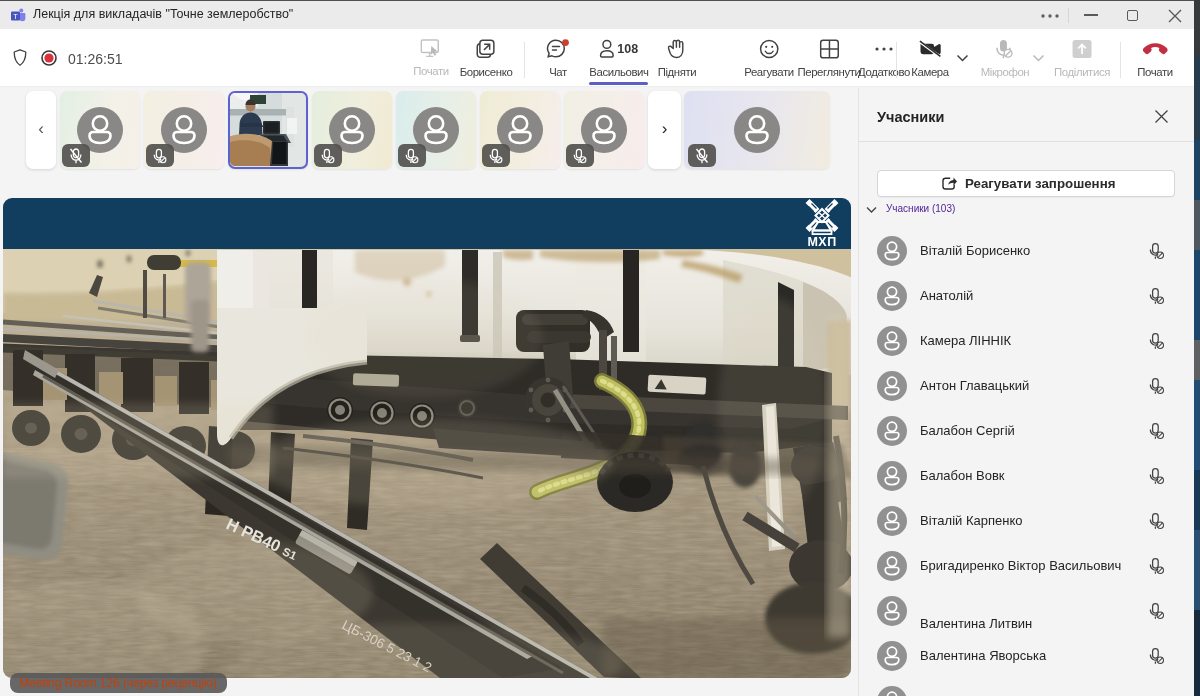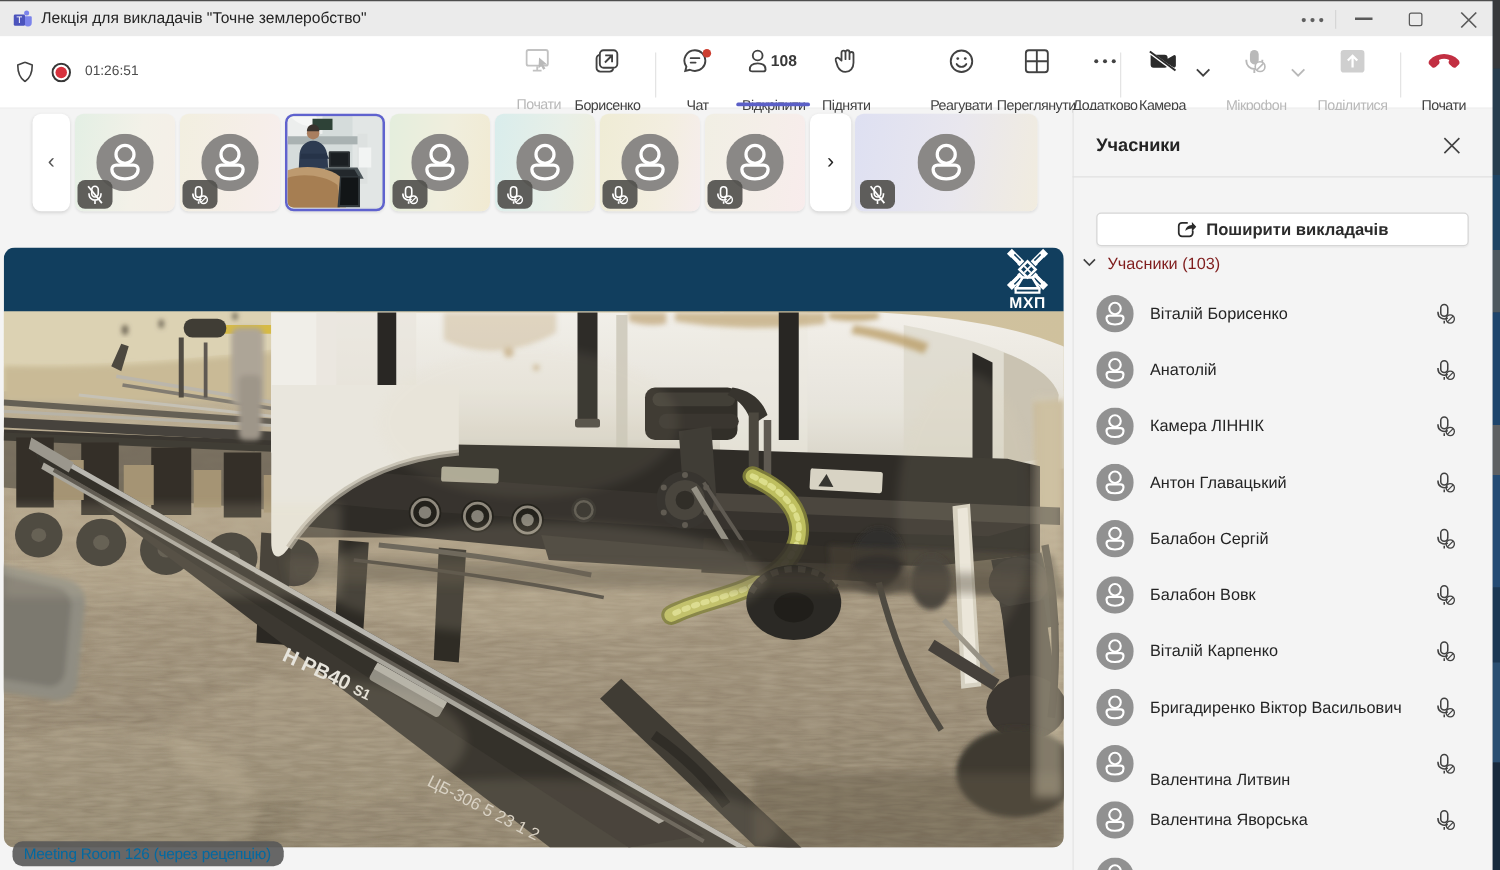--- a/index.html
+++ b/index.html
@@ -3,34 +3,34 @@
 <style>
 *{margin:0;padding:0;box-sizing:border-box}
 html,body{width:1200px;height:696px;overflow:hidden;font-family:"Liberation Sans",sans-serif;background:#f4f4f4;position:relative}
 .abs{position:absolute}
 
 #titlebar{left:0;top:0;width:1200px;height:29px;background:#ebebeb;border-top:1px solid #4e4e4e}
 #title{left:33px;top:7px;font-size:12.5px;color:#242424}
 
 #toolbar{left:0;top:29px;width:1200px;height:58px;background:#fff;border-bottom:1px solid #ececec}
 .tb{position:absolute;top:39px;text-align:center;transform:translateX(-50%)}
-.tb .lb{display:block;font-size:11.4px;letter-spacing:-.4px;color:#424242;margin-top:15px;white-space:nowrap}
+.tb .lb{display:block;font-size:11.4px;letter-spacing:-.4px;color:#424242;margin-top:3px;white-space:nowrap}
 .tb .lb.dis{color:#b8b8b8}
 .tdiv{position:absolute;top:42px;width:1px;height:36px;background:#e4e4e4}
 
 .thumb{position:absolute;top:91px;height:78px;border-radius:7px;box-shadow:0 1px 2px rgba(0,0,0,.08)}
 .navcard{position:absolute;top:91px;height:78px;background:#fff;border-radius:7px;box-shadow:0 1px 3px rgba(0,0,0,.13);color:#555;text-align:center;font-size:17px;line-height:76px;font-family:"Liberation Sans",sans-serif}
 .badge{position:absolute;left:2px;bottom:2px;width:28px;height:23px;border-radius:6px;background:rgba(83,81,78,.92);display:flex;align-items:center;justify-content:center}
 .av{position:absolute;left:50%;top:39px;transform:translate(-50%,-50%)}
 
 #panel{left:858px;top:88px;width:336px;height:608px;background:#f4f4f4;border-left:1px solid #e3e3e3}
 .pname{position:absolute;left:920px;font-size:13px;color:#242424;white-space:nowrap}
 
 #darkstrip{left:1194px;top:0;width:6px;height:696px}
-#mroom{left:10px;top:673px;height:20px;background:rgba(88,88,88,.9);border-radius:8px;color:#0369a1;font-size:12.3px;line-height:20px;padding:0 10px 0 9px;letter-spacing:-.2px}
+#mroom{left:10px;top:673px;height:20px;background:rgba(88,88,88,.9);border-radius:8px;color:#c2410c;font-size:12.3px;line-height:20px;padding:0 10px 0 9px;letter-spacing:-.2px}
 </style></head>
 <body>
 
 <div class="abs" id="titlebar"></div>
 <svg class="abs" style="left:10px;top:7px" width="16" height="16" viewBox="0 0 16 16">
  <circle cx="11.3" cy="3.4" r="2" fill="#7b83eb"></circle>
  <path d="M9.4 6h5.2c.4 0 .8.4.8.8v4.4a3 3 0 0 1-3 3h-.1a3 3 0 0 1-2.9-3z" fill="#7b83eb"></path>
  <rect x="1" y="4.6" width="9" height="9" rx="1.1" fill="#4b53bc"></rect>
  <text x="5.5" y="11.6" font-size="7.5" fill="#fff" text-anchor="middle" font-family="Liberation Sans">T</text>
 </svg>
@@ -48,21 +48,21 @@
   </svg>
 
 <div class="abs" id="toolbar"></div>
 <svg class="abs" style="left:13px;top:49px" width="14" height="17" viewBox="0 0 14 17">
     <path d="M7 .8l5.8 2.2c0 5.5-.9 10-5.8 13.2C2.1 13 1.2 8.5 1.2 3z" fill="none" stroke="#424242" stroke-width="1.3" stroke-linejoin="round"></path>
   </svg>
 <svg class="abs" style="left:41px;top:50px" width="16" height="16" viewBox="0 0 16 16">
     <circle cx="8" cy="8" r="7" fill="none" stroke="#383838" stroke-width="1.6"></circle>
     <circle cx="8" cy="8" r="4.6" fill="#d7323e"></circle>
   </svg>
-<div class="abs" style="left:68px;top:51px;font-size:11px;color:#4c4c4c">01:26:51</div>
+<div class="abs" style="left:68px;top:51px;font-size:14px;color:#4c4c4c">01:26:51</div>
 
 <div class="tb" style="left:431px">
  <svg width="21" height="19" viewBox="0 0 21 19">
       <rect x="1" y="1" width="17" height="12.5" rx="1.6" fill="none" stroke="#c2c2c2" stroke-width="1.5"></rect>
       <path d="M9.5 14v3M6 17.4h7" stroke="#c2c2c2" stroke-width="1.4"></path>
       <path d="M11 7l6.5 5.5-3.2.3 1.8 3-1.8.9-1.6-3-2.2 2z" fill="#b9b9b9"></path>
     </svg>
  <span class="lb dis">Почати</span>
 </div>
 <div class="tb" style="left:486px">
@@ -81,21 +81,21 @@
       <circle cx="19.5" cy="3.6" r="3.4" fill="#cc3e30"></circle>
     </svg>
  <span class="lb">Чат</span>
 </div>
 <div class="tb" style="left:619px">
  <svg width="42" height="20" viewBox="0 0 42 20">
       <circle cx="8.5" cy="5.4" r="3.9" fill="none" stroke="#424242" stroke-width="1.5"></circle>
       <path d="M2.2 16.5c0-2.6 1.6-4.8 6.3-4.8s6.3 2.2 6.3 4.8c0 1.4-1.2 1.6-1.9 1.6H4.1c-.7 0-1.9-.2-1.9-1.6z" fill="none" stroke="#424242" stroke-width="1.5"></path>
       <text x="19" y="13.8" font-size="12.5" font-weight="bold" fill="#383838" font-family="Liberation Sans">108</text>
     </svg>
- <span class="lb">Відкріпити</span>
+ <span class="lb">Васильович</span>
 </div>
 <div class="abs" style="left:589px;top:82px;width:59px;height:2.6px;background:#5b5fc7;border-radius:2px"></div>
 <div class="tb" style="left:677px">
  <svg width="19" height="20" viewBox="0 0 19 20">
       <path d="M5.5 9.5V3.2c0-1 .7-1.7 1.6-1.7.9 0 1.6.7 1.6 1.7v5.1V2.9c0-1 .7-1.7 1.6-1.7s1.6.7 1.6 1.7v5.4-4c0-1 .7-1.7 1.6-1.7s1.6.7 1.6 1.7v6.9c0 4.2-2.6 7.3-6.5 7.3-3.3 0-4.8-1.6-6.1-4.2L1 9.8c-.5-1-.3-1.9.5-2.4s1.9-.2 2.5.8z" fill="none" stroke="#424242" stroke-width="1.45" stroke-linejoin="round" stroke-linecap="round"></path>
     </svg>
  <span class="lb">Підняти</span>
 </div>
 <div class="tb" style="left:769px">
  <svg width="20" height="20" viewBox="0 0 20 20">
@@ -572,25 +572,25 @@
 <div class="abs" style="left:877px;top:109px;font-size:14.5px;font-weight:bold;color:#242424">Учасники</div>
 <svg class="abs" style="left:1154px;top:109px" width="15" height="15" viewBox="0 0 15 15">
     <path d="M1.5 1.5l12 12M13.5 1.5l-12 12" stroke="#424242" stroke-width="1.3"></path>
   </svg>
 <div class="abs" style="left:858px;top:141px;width:336px;height:1px;background:#e0e0e0"></div>
 <div class="abs" style="left:877px;top:170px;width:298px;height:27px;background:#fff;border:1px solid #d6d6d6;border-radius:4px;box-shadow:0 1px 1px rgba(0,0,0,.04)"></div>
 <svg class="abs" style="left:941px;top:175px" width="17" height="17" viewBox="0 0 17 17">
     <path d="M9.2 3.2H4.6a2.6 2.6 0 0 0-2.6 2.6v5.6a2.6 2.6 0 0 0 2.6 2.6h6a2.6 2.6 0 0 0 2.6-2.6v-2" fill="none" stroke="#2b2b2b" stroke-width="1.4"></path>
     <path d="M7.2 9.8c.4-2.8 2.2-4.6 5.3-4.8V2.6L16 6.4l-3.5 3.8V7.7c-2.4.1-4 .8-5.3 2.1z" fill="#2b2b2b"></path>
   </svg>
-<div class="abs" style="left:965px;top:176px;font-size:13.3px;font-weight:bold;color:#2b2b2b">Поширити викладачів</div>
+<div class="abs" style="left:965px;top:176px;font-size:13.3px;font-weight:bold;color:#2b2b2b">Реагувати запрошення</div>
 <svg class="abs" style="left:866px;top:206px" width="11" height="8" viewBox="0 0 11 8">
     <path d="M1 1.5l4.5 4.5L10 1.5" fill="none" stroke="#424242" stroke-width="1.3"></path>
   </svg>
-<div class="abs" style="left:886px;top:203px;font-size:13px;color:#7f1d1d">Учасники (103)</div>
+<div class="abs" style="left:886px;top:203px;font-size:10px;color:#4c1d95">Учасники (103)</div>
 
 <svg width="0" height="0" style="position:absolute">
     <defs>
  <g id="pav">
         <circle r="15" fill="#919191"></circle>
         <circle cx="0" cy="-4.2" r="4.6" fill="none" stroke="#fff" stroke-width="1.7"></circle>
         <path d="M-6.8 2.3a2.3 2.3 0 0 1 2.3-2.2h9a2.3 2.3 0 0 1 2.3 2.2c0 3-2.4 4.9-6.8 4.9s-6.8-1.9-6.8-4.9z" fill="none" stroke="#fff" stroke-width="1.7" transform="translate(0,1.4)"></path>
       </g>
  <g id="pmic">
         <rect x="-4.4" y="-7.4" width="5.6" height="9.4" rx="2.8" fill="none" stroke="#424242" stroke-width="1.25"></rect>

